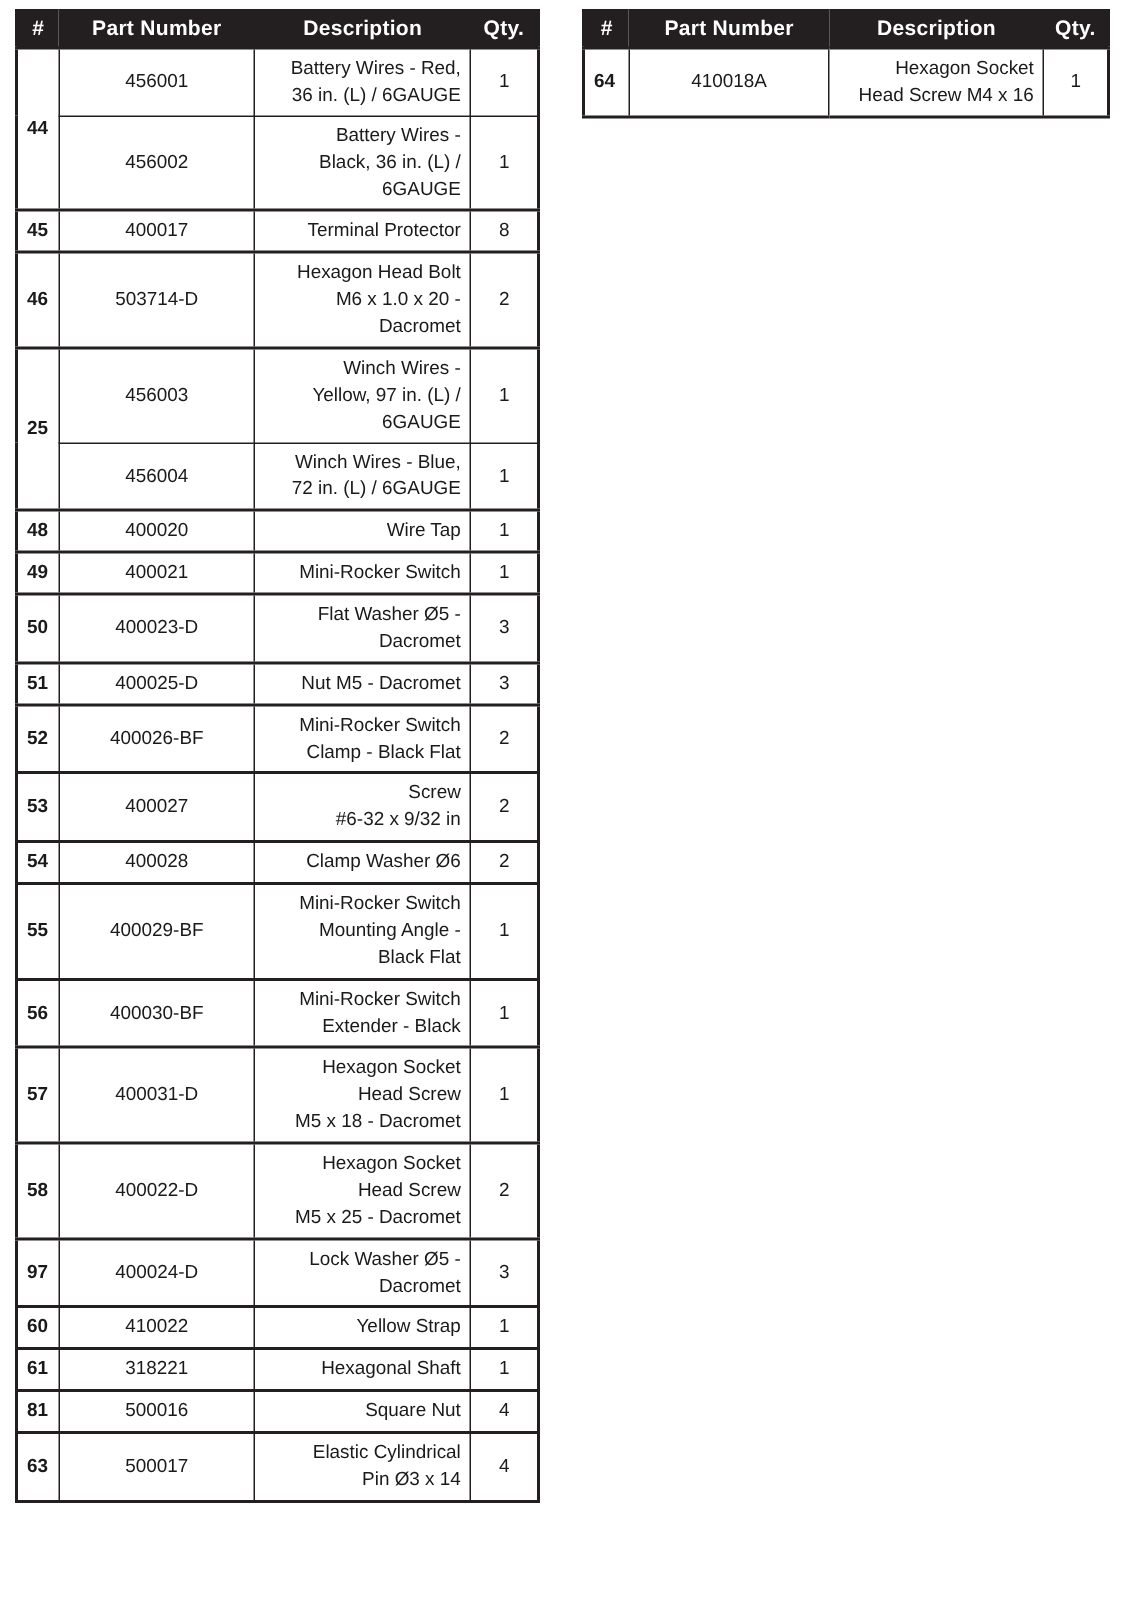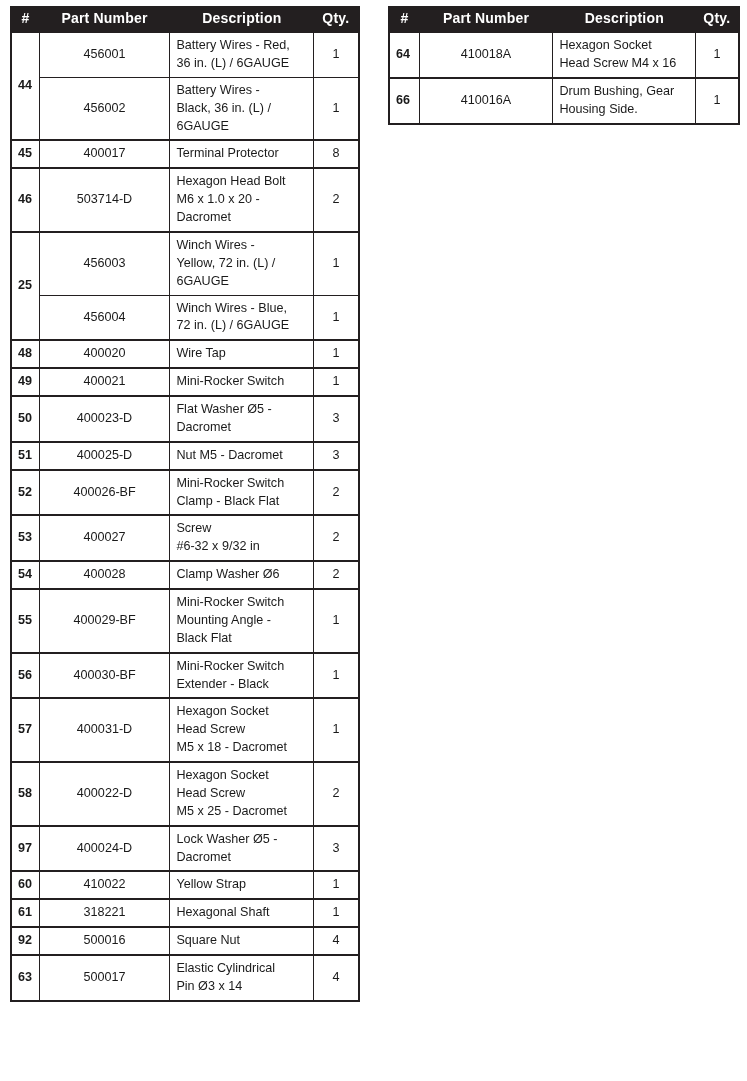--- a/index.html
+++ b/index.html
@@ -72,21 +72,21 @@
     padding-left: 2px;
     padding-right: 2px;
     border-right-width: 2px;
   }
   td.col-part {
     text-align: center;
     padding-left: 9px;
     border-right-width: 2px;
   }
   td.col-desc {
-    text-align: left;
+    text-align: right;
     padding-left: 8px;
     padding-right: 4px;
     border-right-width: 2px;
   }
   td.col-qty {
     text-align: center;
     padding-left: 2px;
     padding-right: 2px;
   }
 
@@ -159,21 +159,21 @@
             <span class="desc-line">M6 x 1.0 x 20 -</span>
             <span class="desc-line">Dacromet</span>
           </td>
           <td class="col-qty">2</td>
         </tr>
         <tr class="group-start">
           <td class="col-idx" rowspan="2">25</td>
           <td class="col-part">456003</td>
           <td class="col-desc">
             <span class="desc-line">Winch Wires -</span>
-            <span class="desc-line">Yellow, 72 in. (L) /</span>
+            <span class="desc-line">Yellow, 97 in. (L) /</span>
             <span class="desc-line">6GAUGE</span>
           </td>
           <td class="col-qty">1</td>
         </tr>
         <tr>
           <td class="col-part">456004</td>
           <td class="col-desc">
             <span class="desc-line">Winch Wires - Blue,</span>
             <span class="desc-line">72 in. (L) / 6GAUGE</span>
           </td>
@@ -296,21 +296,21 @@
         </tr>
         <tr class="group-start">
           <td class="col-idx">61</td>
           <td class="col-part">318221</td>
           <td class="col-desc">
             <span class="desc-line">Hexagonal Shaft</span>
           </td>
           <td class="col-qty">1</td>
         </tr>
         <tr class="group-start">
-          <td class="col-idx">92</td>
+          <td class="col-idx">81</td>
           <td class="col-part">500016</td>
           <td class="col-desc">
             <span class="desc-line">Square Nut</span>
           </td>
           <td class="col-qty">4</td>
         </tr>
         <tr class="group-start">
           <td class="col-idx">63</td>
           <td class="col-part">500017</td>
           <td class="col-desc">
@@ -340,25 +340,16 @@
     <tbody>
         <tr class="group-start">
           <td class="col-idx">64</td>
           <td class="col-part">410018A</td>
           <td class="col-desc">
             <span class="desc-line">Hexagon Socket</span>
             <span class="desc-line">Head Screw M4 x 16</span>
           </td>
           <td class="col-qty">1</td>
         </tr>
-        <tr class="group-start">
-          <td class="col-idx">66</td>
-          <td class="col-part">410016A</td>
-          <td class="col-desc">
-            <span class="desc-line">Drum Bushing, Gear</span>
-            <span class="desc-line">Housing Side.</span>
-          </td>
-          <td class="col-qty">1</td>
-        </tr>
       </tbody>
   </table>
 
 </div>
 
 </body></html>

